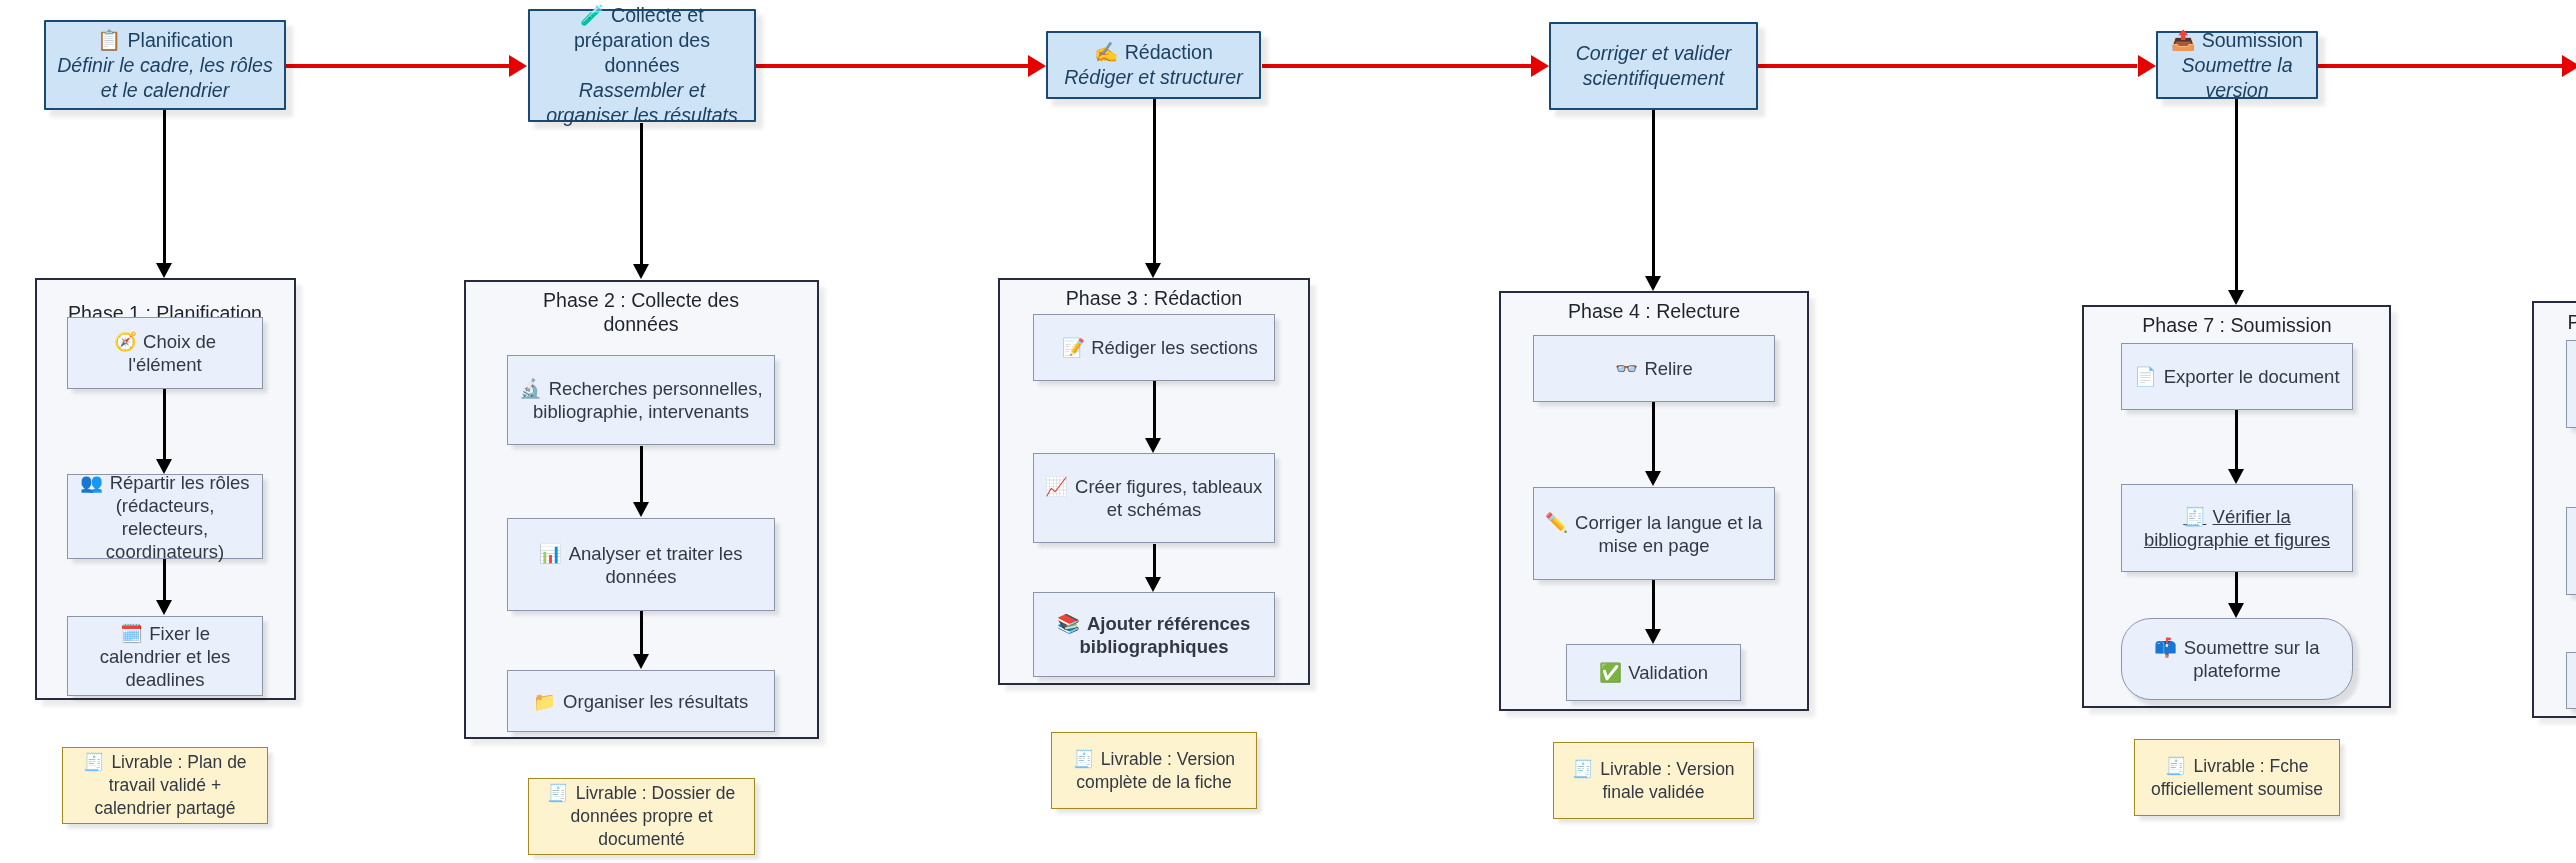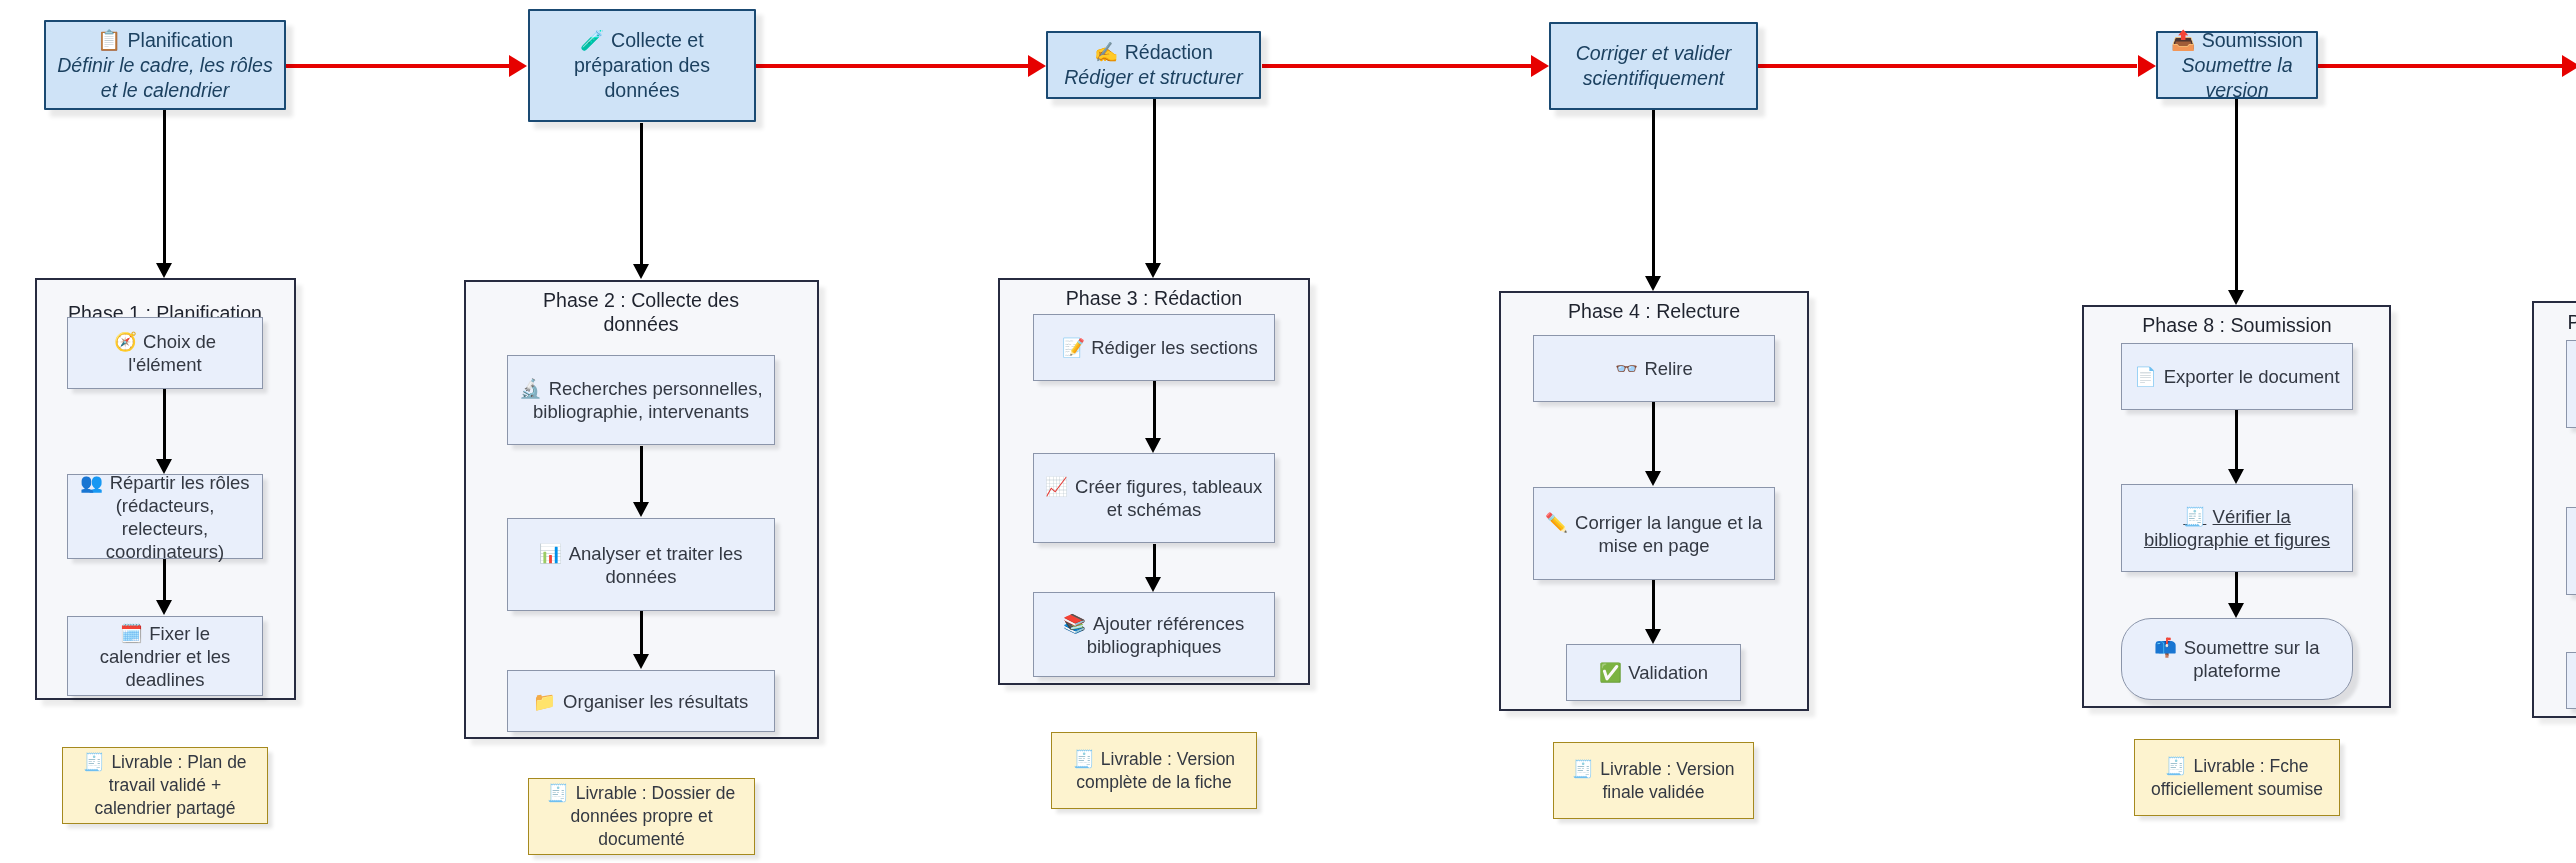--- a/index.html
+++ b/index.html
@@ -86,20 +86,21 @@
 <div class="vhead" style="left:156px;top:600px;"></div>
 <div class="step" style="left:67px;top:616px;width:196px;height:80px;">
   <div><span class="ic">🗓️</span><span>Fixer le calendrier et les deadlines</span></div>
 </div>
 <div class="deliv" style="left:62px;top:747px;width:206px;height:77px;">
   <div><span class="ic">🧾</span><span>Livrable : Plan de travail validé + calendrier partagé</span></div>
 </div>
 
 <div class="node" style="left:528px;top:9.3px;width:228px;height:113px;">
   <div><span class="ic">🧪</span><span>Collecte et préparation des données</span></div>
+  <div class="sub">Rassembler et organiser les résultats</div>
 </div>
 <div class="vline" style="left:640px;top:123px;height:142px;"></div>
 <div class="vhead" style="left:633px;top:264px;"></div>
 <div class="container" style="left:464px;top:280px;width:355px;height:459px;"></div>
 <div class="ctitle" style="left:641px;top:288px;width:247px;">Phase 2 : Collecte des données</div>
 <div class="step" style="left:507px;top:355px;width:268px;height:90px;">
   <div><span class="ic">🔬</span><span>Recherches personnelles, bibliographie, intervenants</span></div>
 </div>
 <div class="vline" style="left:640px;top:446px;height:57px;"></div>
 <div class="vhead" style="left:633px;top:502px;"></div>
@@ -126,21 +127,21 @@
 <div class="step" style="left:1033px;top:314px;width:242px;height:67px;padding-left:21px;">
   <div><span class="ic">📝</span><span>Rédiger les sections</span></div>
 </div>
 <div class="vline" style="left:1153px;top:381px;height:57px;"></div>
 <div class="vhead" style="left:1145px;top:438px;"></div>
 <div class="step" style="left:1033px;top:453px;width:242px;height:90px;">
   <div><span class="ic">📈</span><span>Créer figures, tableaux et schémas</span></div>
 </div>
 <div class="vline" style="left:1153px;top:544px;height:33px;"></div>
 <div class="vhead" style="left:1145px;top:577px;"></div>
-<div class="step" style="left:1033px;top:592px;width:242px;height:85px;">
+<div class="step" style="left:1033px;top:592px;width:242px;height:85px;font-weight:bold;">
   <div><span class="ic">📚</span><span>Ajouter références bibliographiques</span></div>
 </div>
 <div class="deliv" style="left:1051px;top:732px;width:206px;height:77px;">
   <div><span class="ic">🧾</span><span>Livrable : Version complète de la fiche</span></div>
 </div>
 
 <div class="node" style="left:1549px;top:22px;width:209px;height:88px;">
   <div class="sub">Corriger et valider scientifiquement</div>
 </div>
 <div class="vline" style="left:1652px;top:110px;height:166px;"></div>
@@ -164,21 +165,21 @@
   <div><span class="ic">🧾</span><span>Livrable : Version finale validée</span></div>
 </div>
 
 <div class="node" style="left:2156px;top:31px;width:162px;height:68px;">
   <div><span class="ic">📤</span><span>Soumission</span></div>
   <div class="sub">Soumettre la version</div>
 </div>
 <div class="vline" style="left:2235px;top:99px;height:191px;"></div>
 <div class="vhead" style="left:2228px;top:290px;"></div>
 <div class="container" style="left:2082px;top:305px;width:309px;height:403px;"></div>
-<div class="ctitle" style="left:2237px;top:313px;width:289px;">Phase 8 : Soumission</div>
+<div class="ctitle" style="left:2237px;top:313px;width:289px;">Phase 7 : Soumission</div>
 <div class="step" style="left:2121px;top:343px;width:232px;height:67px;">
   <div><span class="ic">📄</span><span>Exporter le document</span></div>
 </div>
 <div class="vline" style="left:2235px;top:410px;height:59px;"></div>
 <div class="vhead" style="left:2228px;top:469px;"></div>
 <div class="step" style="left:2121px;top:484px;width:232px;height:88px;text-decoration:underline;">
   <div><span class="ic">🧾</span><span>Vérifier la bibliographie et figures</span></div>
 </div>
 <div class="vline" style="left:2235px;top:572px;height:31px;"></div>
 <div class="vhead" style="left:2228px;top:603px;"></div>

